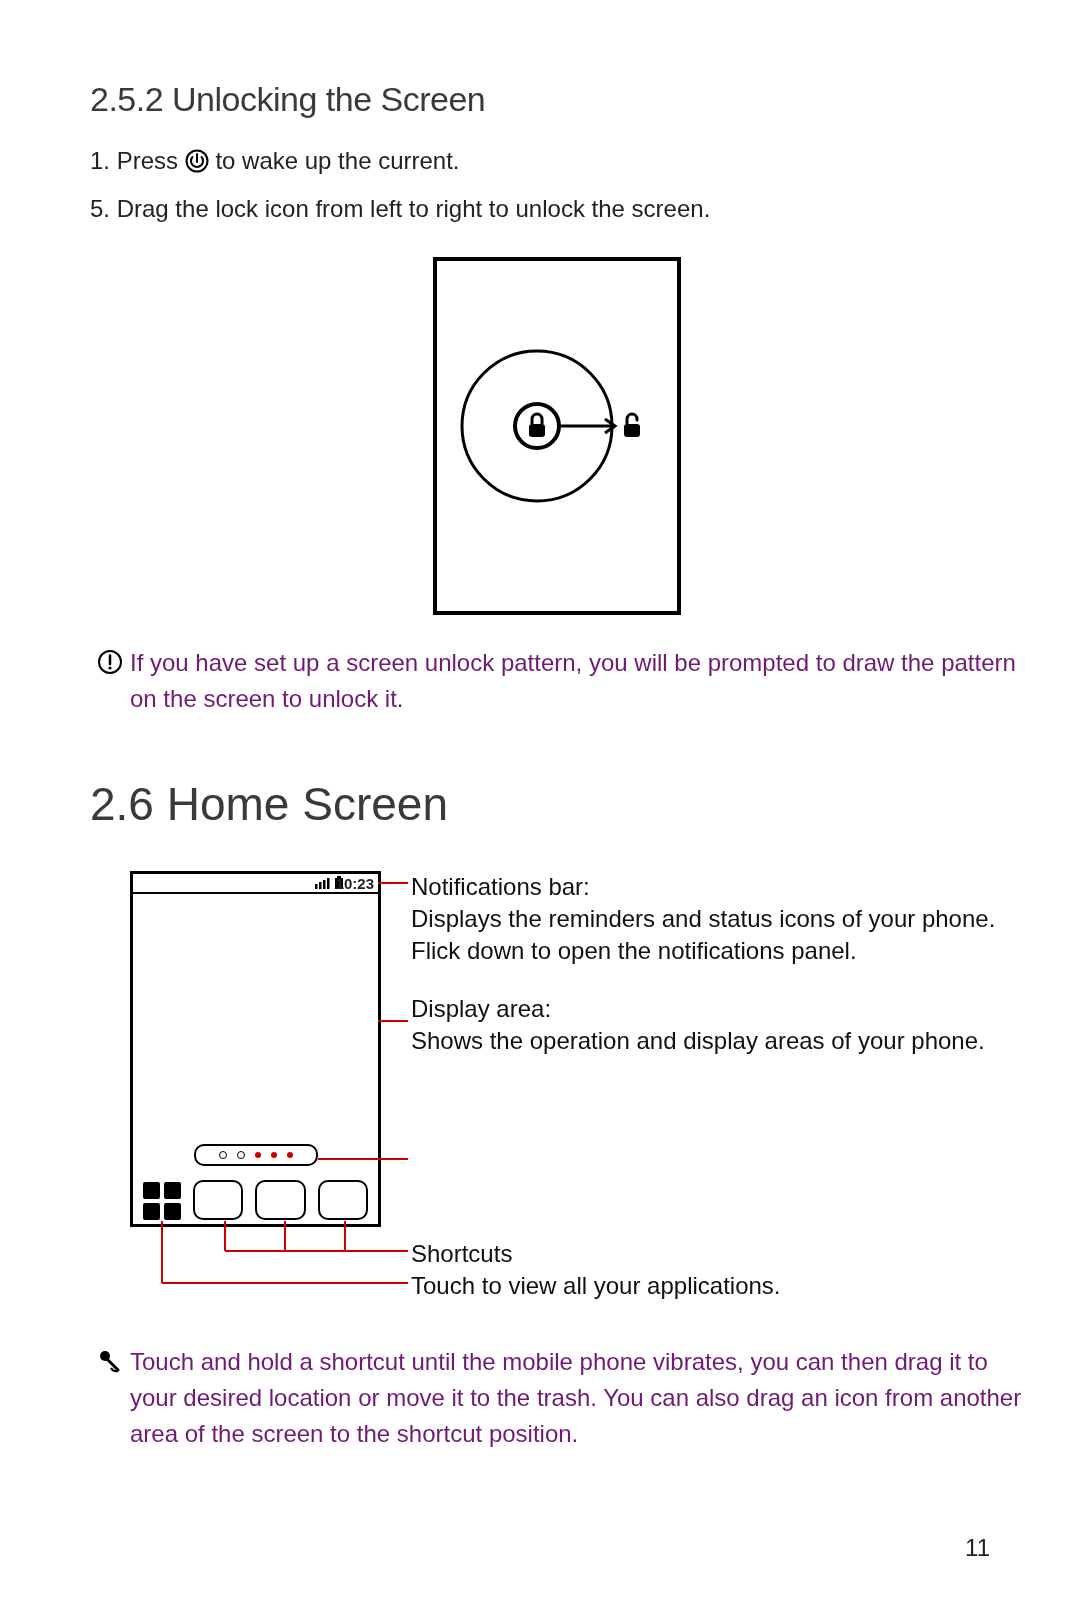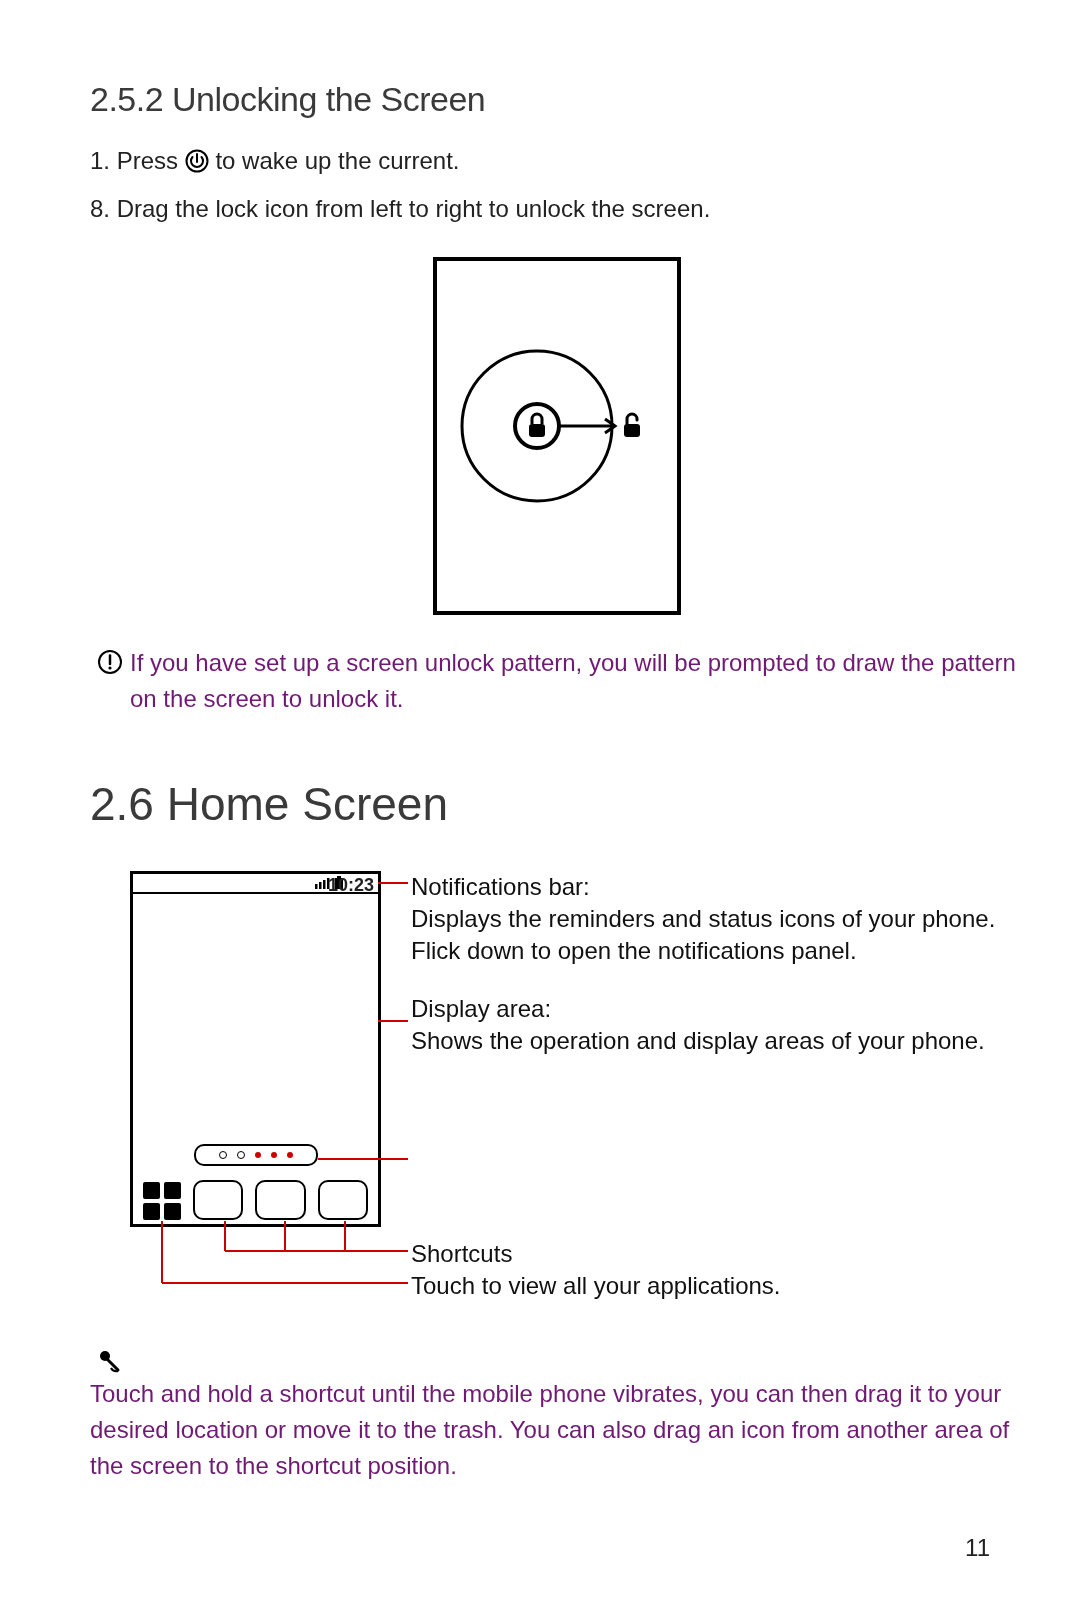--- a/index.html
+++ b/index.html
@@ -165,21 +165,21 @@
     <span style="display:inline-block;vertical-align:-4px;">
       <svg width="24" height="24" viewBox="0 0 24 24">
         <circle cx="12" cy="12" r="10.5" fill="none" stroke="#000" stroke-width="2"></circle>
         <path d="M12 5 v8" stroke="#000" stroke-width="2" stroke-linecap="round"></path>
         <path d="M7.5 8 a6 6 0 1 0 9 0" fill="none" stroke="#000" stroke-width="2" stroke-linecap="round"></path>
       </svg>
     </span>
     <span> to wake up the current.</span>
   </div>
 
-  <div class="line">8. Drag the lock icon from left to right to unlock the screen.</div>
+  <div class="line">5. Drag the lock icon from left to right to unlock the screen.</div>
 
   <div class="figure1">
     <svg width="240" height="350" viewBox="0 0 240 350" style="position:absolute;inset:0;">
 
       <circle cx="100" cy="165" r="75" fill="none" stroke="#000" stroke-width="3"></circle>
 
       <circle cx="100" cy="165" r="22" fill="none" stroke="#000" stroke-width="4"></circle>
 
       <g transform="translate(100,165)">
         <rect x="-8" y="-2" width="16" height="13" rx="3" fill="#000"></rect>
@@ -221,21 +221,21 @@
             <rect x="186" y="8" width="2.5" height="7" fill="#000"></rect>
             <rect x="190" y="6" width="2.5" height="9" fill="#000"></rect>
             <rect x="194" y="4" width="2.5" height="11" fill="#000"></rect>
           </g>
 
           <g>
             <rect x="202" y="4" width="8" height="11" fill="#000"></rect>
             <rect x="204" y="2" width="4" height="2" fill="#000"></rect>
           </g>
         </svg>
-        <span style="position:absolute;right:4px;top:1px;font-size:18px;font-weight:bold;">10:23</span>
+        <span style="position:absolute;right:4px;top:1px;font-size:15px;font-weight:bold;">10:23</span>
       </div>
 
       <div class="page-indicator">
         <span style="border:1.5px solid #000;"></span>
         <span style="border:1.5px solid #000;"></span>
         <span style="background:#c00;"></span>
         <span style="background:#c00;"></span>
         <span style="background:#c00;"></span>
       </div>
 
@@ -280,21 +280,21 @@
       </div>
       <div class="label-block" style="top:367px;">
         <span>Shortcuts</span>
       </div>
       <div class="label-block" style="top:399px;">
         <span>Touch to view all your applications.</span>
       </div>
     </div>
   </div>
 
-  <div class="callout" style="margin-top:48px;flex-direction:column;">
+  <div class="callout" style="margin-top:48px;">
     <span class="icon-cell">
       <svg width="28" height="28" viewBox="0 0 28 28">
         <circle cx="9" cy="8" r="5" fill="#000"></circle>
         <path d="M11 11 L22 22" stroke="#000" stroke-width="3" stroke-linecap="round"></path>
         <path d="M15 20 q2 4 7 3" fill="none" stroke="#000" stroke-width="2"></path>
       </svg>
     </span>
     <span class="text">Touch and hold a shortcut until the mobile phone vibrates, you can then drag it to your desired location or move it to the trash. You can also drag an icon from another area of the screen to the shortcut position.</span>
   </div>
 

